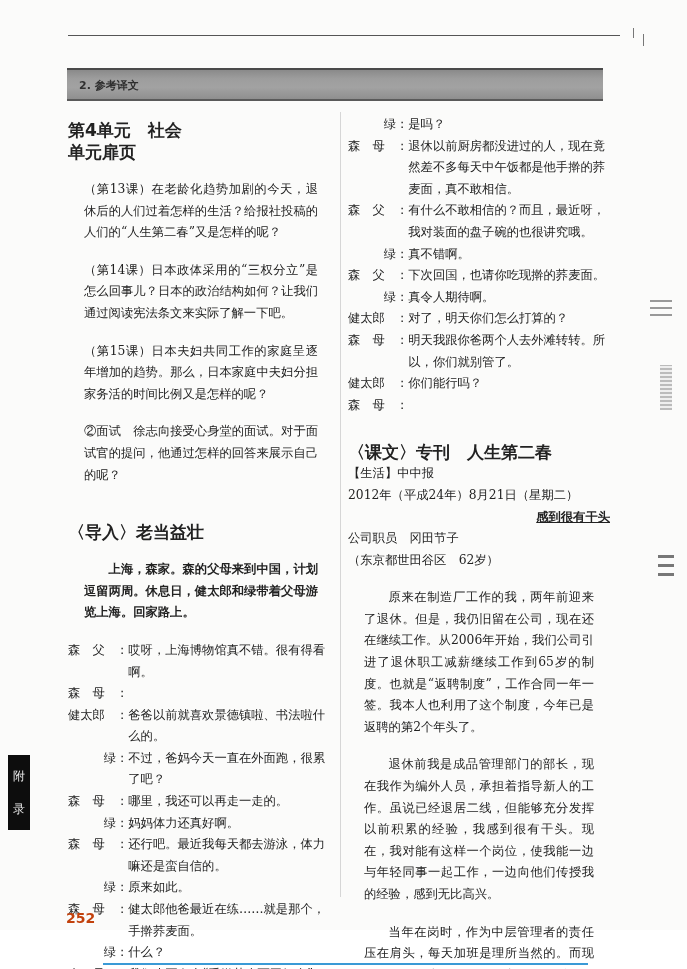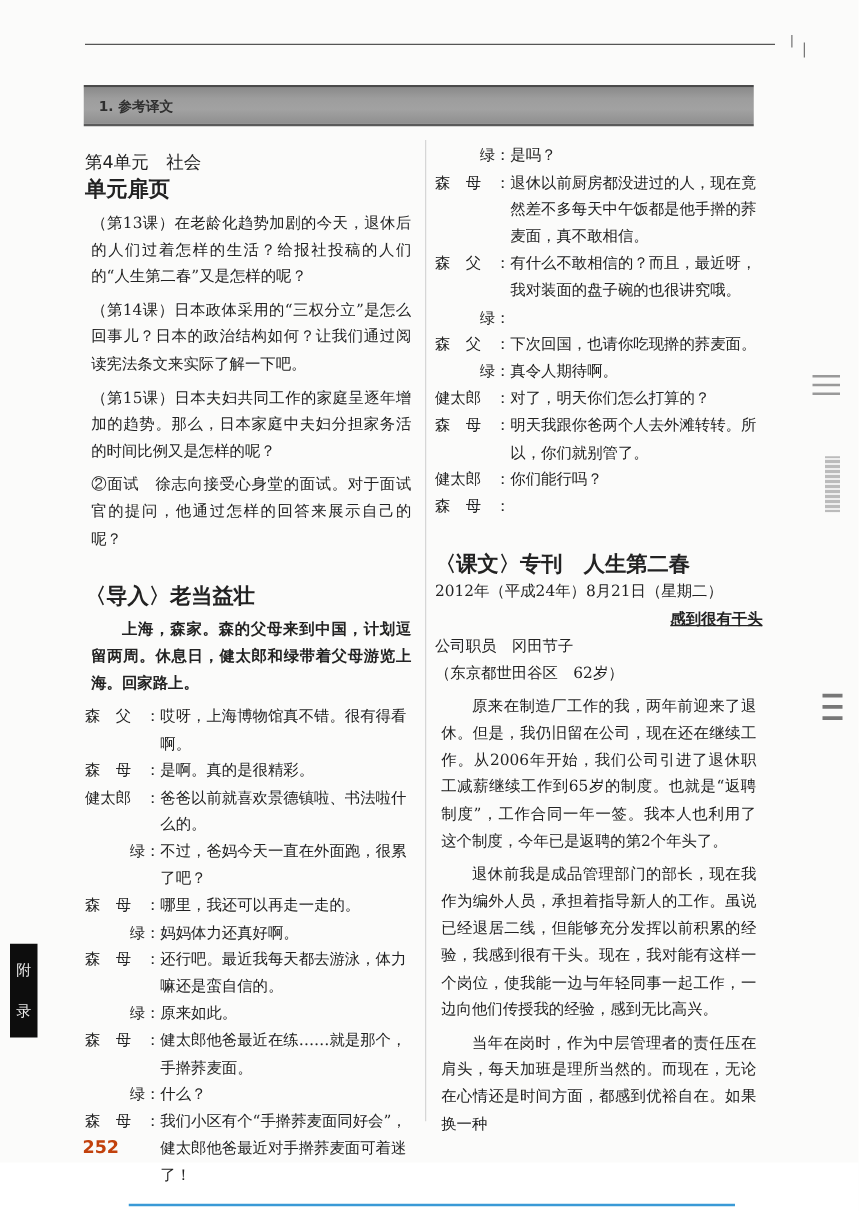--- a/index.html
+++ b/index.html
@@ -14,23 +14,23 @@
   .banner {
     position:absolute; left:67px; top:68px; width:536px; height:33px;
     background:linear-gradient(180deg,#8a8a8a 0%,#9d9d9d 30%,#a2a2a2 60%,#8f8f8f 100%);
     border-top:2px solid #4a4a4a; border-bottom:2px solid #5a5a5a; box-sizing:border-box;
   }
   .banner-text { position:absolute; left:12px; top:8px; font-family:"DejaVu Sans", sans-serif; font-size:11px; font-weight:bold; color:#2f2f2f; }
   .col-divider { position:absolute; left:340px; top:112px; width:1px; height:785px; background:#d6d6d6; }
   .col { position:absolute; font-size:12.3px; line-height:21.6px; }
   .col-left { left:68px; top:118px; width:266px; }
   .col-right { left:348px; top:114px; width:262px; }
-  .h-unit { font-family:"DejaVu Sans", sans-serif; font-weight:normal; font-size:14px; line-height:24px; }
+  .h-unit { font-family:"DejaVu Sans", sans-serif; font-weight:bold; font-size:17px; line-height:24px; }
   .h-sub { font-family:"DejaVu Sans", sans-serif; font-weight:bold; font-size:17px; line-height:21px; }
-  .p { margin:5px; text-align:justify; }
+  .p { margin:16px; text-align:justify; }
   .bold { font-weight:bold; font-family:"DejaVu Sans", sans-serif; }
   .indent { text-indent:2em; }
   .gap { height:20px; }
   .line { display:flex; }
   .spk { flex:0 0 auto; width:48px; white-space:pre; }
   .spk.r { text-align:right; }
   .spk-colon { flex:0 0 auto; }
   .utt { flex:1 1 auto; }
   .center { text-align:right;text-decoration:underline; }
   .right { text-align:left; }
@@ -50,21 +50,21 @@
 </style>
 </head>
 <body>
 
 <div class="page-bg"></div>
 <div class="top-rule"></div>
 <div class="top-tick1"></div>
 <div class="top-tick2"></div>
 
 <div class="banner">
-  <span class="banner-text">1. 参考译文</span>
+  <span class="banner-text">2. 参考译文</span>
 </div>
 
 <div class="col-divider"></div>
 
 <div class="col col-left">
   <div class="h-unit">第4单元　社会</div>
   <div class="h-sub">单元扉页</div>
   <p class="p">（第13课）在老龄化趋势加剧的今天，退休后的人们过着怎样的生活？给报社投稿的人们的“人生第二春”又是怎样的呢？</p>
   <p class="p">（第14课）日本政体采用的“三权分立”是怎么回事儿？日本的政治结构如何？让我们通过阅读宪法条文来实际了解一下吧。</p>
   <p class="p">（第15课）日本夫妇共同工作的家庭呈逐年增加的趋势。那么，日本家庭中夫妇分担家务活的时间比例又是怎样的呢？</p>
@@ -74,21 +74,20 @@
   <p class="p bold indent">上海，森家。森的父母来到中国，计划逗留两周。休息日，健太郎和绿带着父母游览上海。回家路上。</p>
 
   <div class="line">
       <span class="spk">森　父</span>
       <span class="spk-colon">：</span>
       <span class="utt">哎呀，上海博物馆真不错。很有得看啊。</span>
     </div>
   <div class="line">
       <span class="spk">森　母</span>
       <span class="spk-colon">：</span>
-      <span class="utt">是啊。真的是很精彩。</span>
     </div>
   <div class="line">
       <span class="spk">健太郎</span>
       <span class="spk-colon">：</span>
       <span class="utt">爸爸以前就喜欢景德镇啦、书法啦什么的。</span>
     </div>
   <div class="line">
       <span class="spk r">绿</span>
       <span class="spk-colon">：</span>
       <span class="utt">不过，爸妈今天一直在外面跑，很累了吧？</span>
@@ -142,20 +141,21 @@
       <span class="utt">退休以前厨房都没进过的人，现在竟然差不多每天中午饭都是他手擀的荞麦面，真不敢相信。</span>
     </div>
   <div class="line">
       <span class="spk">森　父</span>
       <span class="spk-colon">：</span>
       <span class="utt">有什么不敢相信的？而且，最近呀，我对装面的盘子碗的也很讲究哦。</span>
     </div>
   <div class="line">
       <span class="spk r">绿</span>
       <span class="spk-colon">：</span>
+      <span class="utt">真不错啊。</span>
     </div>
   <div class="line">
       <span class="spk">森　父</span>
       <span class="spk-colon">：</span>
       <span class="utt">下次回国，也请你吃现擀的荞麦面。</span>
     </div>
   <div class="line">
       <span class="spk r">绿</span>
       <span class="spk-colon">：</span>
       <span class="utt">真令人期待啊。</span>
@@ -174,20 +174,21 @@
       <span class="spk">健太郎</span>
       <span class="spk-colon">：</span>
       <span class="utt">你们能行吗？</span>
     </div>
   <div class="line">
       <span class="spk">森　母</span>
       <span class="spk-colon">：</span>
     </div>
   <div class="gap" style="height:26px"></div>
   <div class="h-sub">〈课文〉专刊　人生第二春</div>
+  <div>【生活】中中报</div>
   <div>2012年（平成24年）8月21日（星期二）</div>
   <div class="center bold">感到很有干头</div>
   <div class="right">公司职员　冈田节子</div>
   <div class="right">（东京都世田谷区　62岁）</div>
   <p class="p indent">原来在制造厂工作的我，两年前迎来了退休。但是，我仍旧留在公司，现在还在继续工作。从2006年开始，我们公司引进了退休职工减薪继续工作到65岁的制度。也就是“返聘制度”，工作合同一年一签。我本人也利用了这个制度，今年已是返聘的第2个年头了。</p>
   <p class="p indent">退休前我是成品管理部门的部长，现在我作为编外人员，承担着指导新人的工作。虽说已经退居二线，但能够充分发挥以前积累的经验，我感到很有干头。现在，我对能有这样一个岗位，使我能一边与年轻同事一起工作，一边向他们传授我的经验，感到无比高兴。</p>
   <p class="p indent">当年在岗时，作为中层管理者的责任压在肩头，每天加班是理所当然的。而现在，无论在心情还是时间方面，都感到优裕自在。如果换一种</p>
 </div>
 
 <div class="side-tab">

